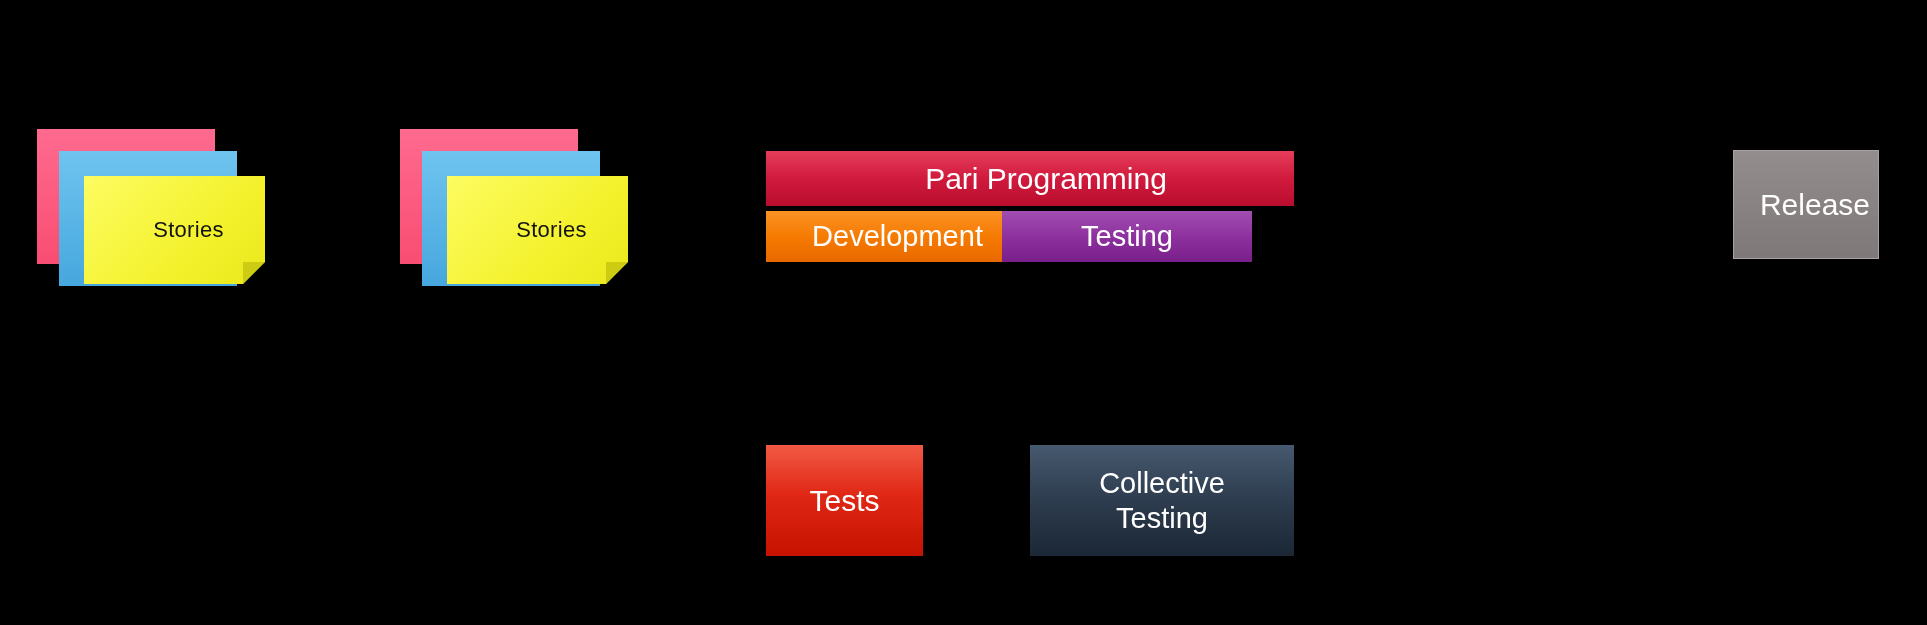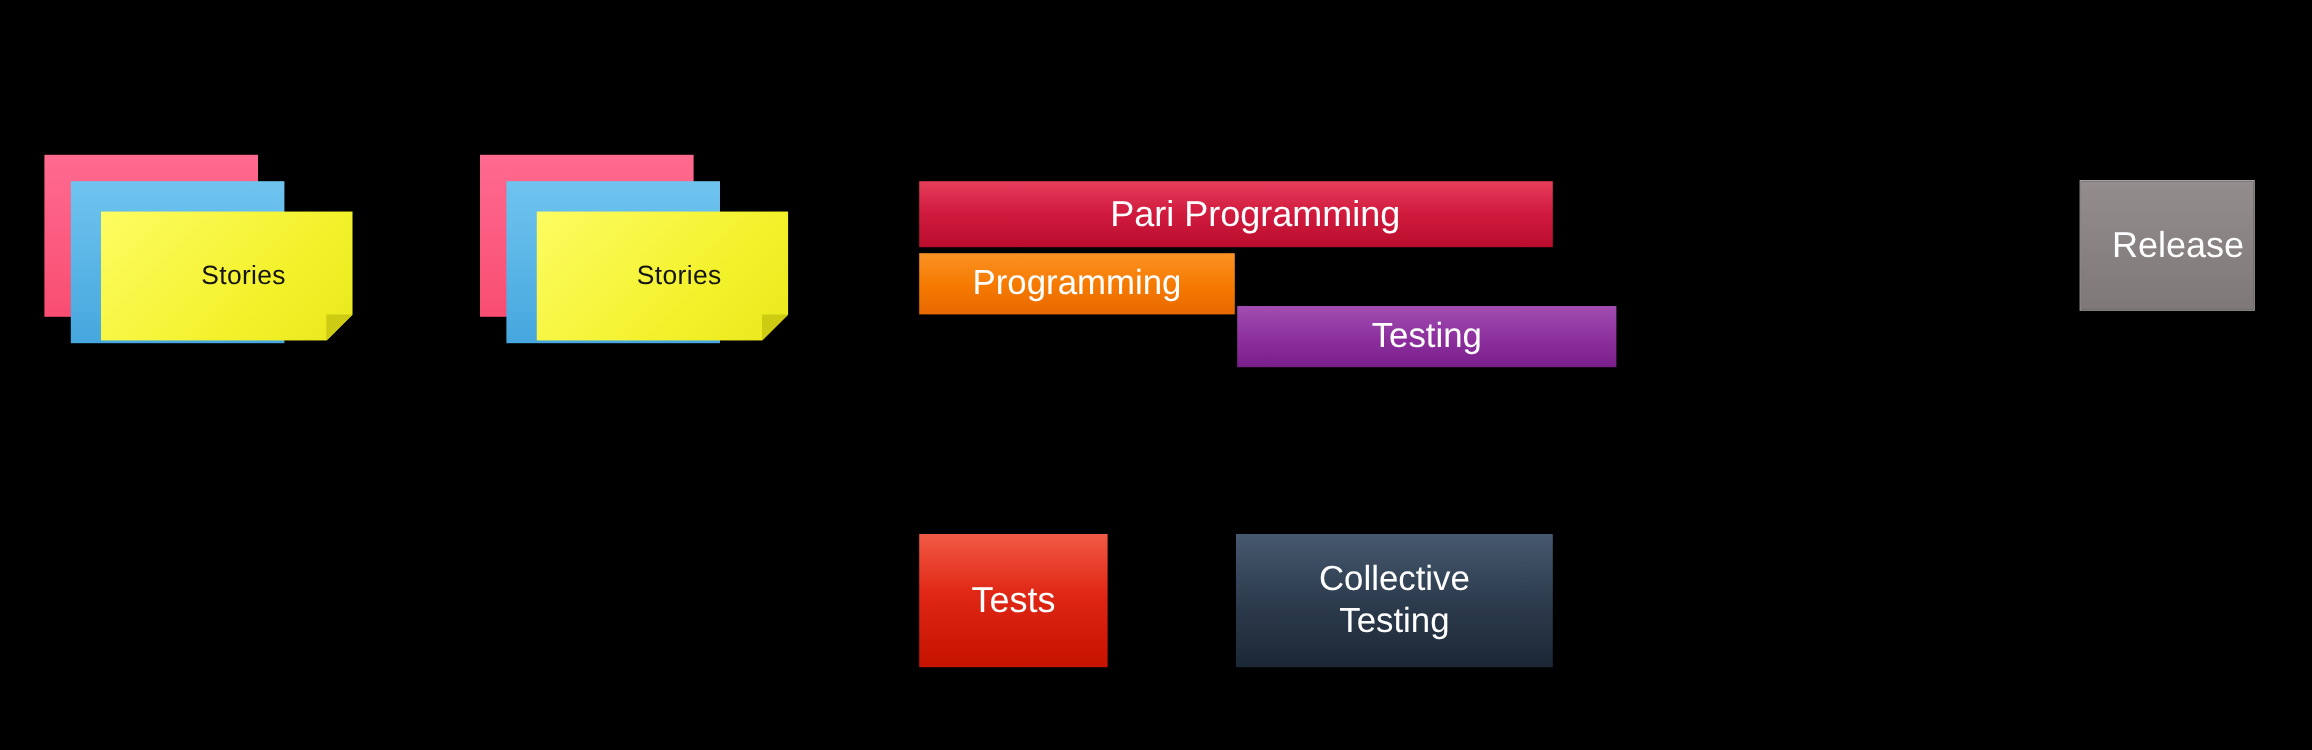--- a/index.html
+++ b/index.html
@@ -21,21 +21,21 @@
   .note { position: absolute; }
   .note.back {
     left: 0; top: 0; width: 178px; height: 135px;
     background: linear-gradient(180deg, #ff6a8f 0%, #f94d72 100%);
   }
   .note.middle {
     left: 22px; top: 22px; width: 178px; height: 135px;
     background: linear-gradient(180deg, #6fc4ef 0%, #46a7de 100%);
   }
   .note.front {
-    left: 47px; top: 47px; width: 210px; height: 108px;
+    left: 47px; top: 47px; width: 181px; height: 108px;
     background: linear-gradient(135deg, #fdfc62 0%, #f3f12a 65%, #e9e71c 100%);
     clip-path: polygon(0 0, 100% 0, 100% calc(100% - 22px), calc(100% - 22px) 100%, 0 100%);
     display: flex; align-items: center; justify-content: center;
     box-shadow: 4px 4px 6px rgba(140,140,140,0.35);
     padding-left: 28px;
   }
   .note-label {
     color: #141414;
     font-size: 22px;
     letter-spacing: 0.3px;
@@ -59,24 +59,23 @@
     background: linear-gradient(180deg, #e63d5b 0%, #d01a3d 50%, #ba0d2e 100%);
     font-size: 30px;
     padding-left: 32px;
   }
   .node-dev {
     left: 766px; top: 211px; width: 263px; height: 51px;
     background: linear-gradient(180deg, #fb9224 0%, #f57900 55%, #e76900 100%);
     font-size: 29px;
   }
   .node-testing {
-    left: 1031px; top: 211px; width: 316px; height: 51px;
+    left: 1002px; top: 211px; width: 250px; height: 51px;
     background: linear-gradient(180deg, #a14db1 0%, #8c2f9d 55%, #781e89 100%);
     font-size: 29px;
-    margin-top: 44px;
   }
   .node-tests {
     left: 766px; top: 445px; width: 157px; height: 111px;
     background: linear-gradient(180deg, #f15a45 0%, #e02715 45%, #c61200 100%);
     font-size: 30px;
   }
   .node-codebase {
     left: 1030px; top: 445px; width: 264px; height: 111px;
     background: linear-gradient(180deg, #47596f 0%, #2d3c4e 50%, #1b2735 100%);
     font-size: 29px;
@@ -112,21 +111,21 @@
       <span class="note-label">Stories</span>
       <span class="fold"></span>
     </div>
   </div>
 
   <div class="node node-pair">
     <span>Pari Programming</span>
   </div>
 
   <div class="node node-dev">
-    <span>Programming</span>
+    <span>Development</span>
   </div>
 
   <div class="node node-testing">
     <span>Testing</span>
   </div>
 
   <div class="node node-tests">
     <span>Tests</span>
   </div>
 

